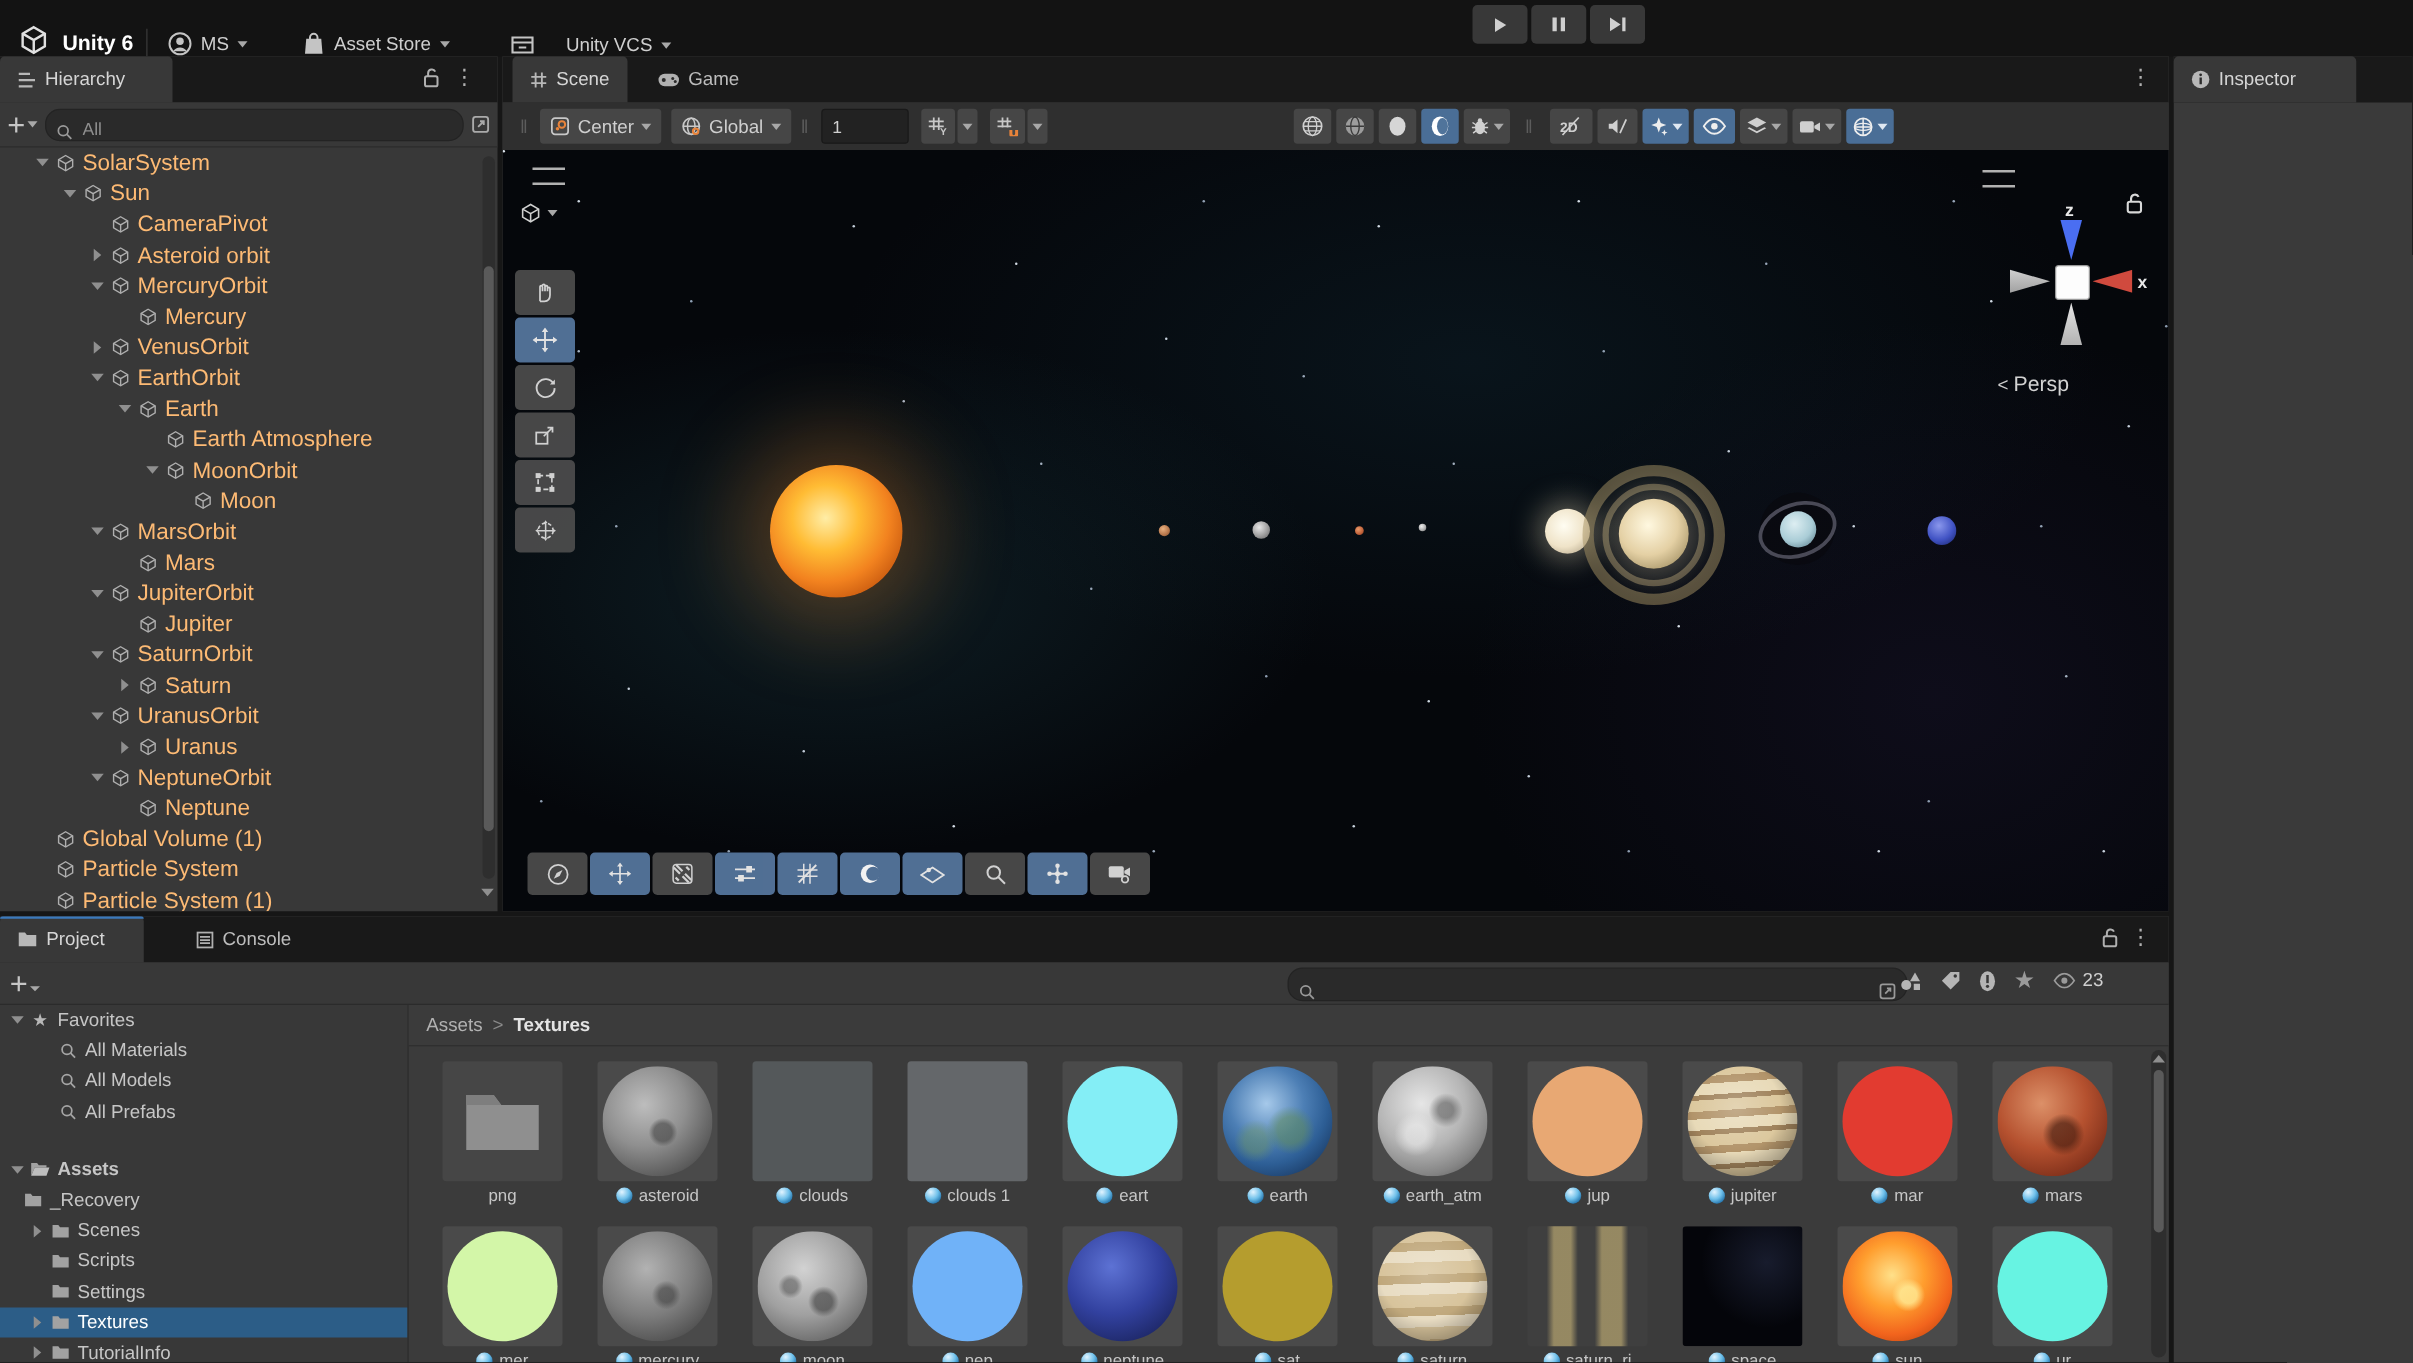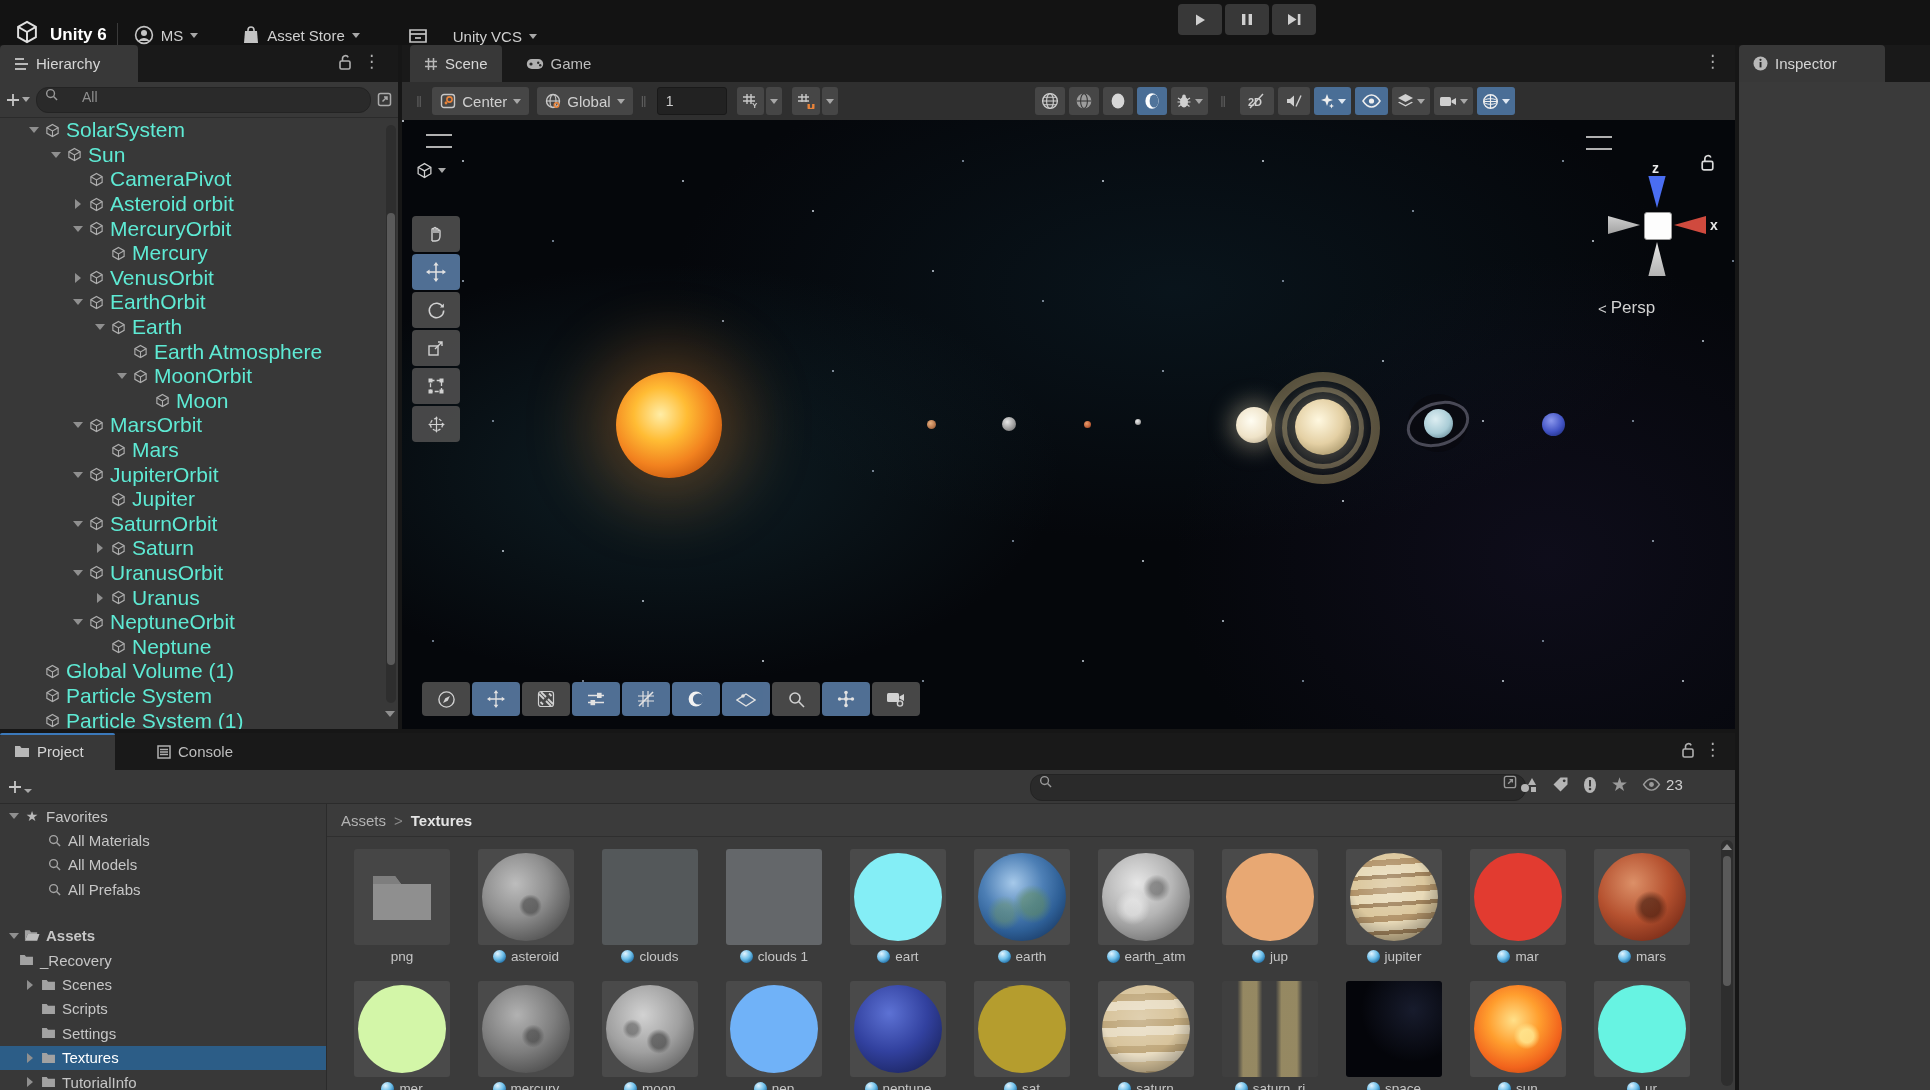--- a/index.html
+++ b/index.html
@@ -20,25 +20,25 @@
   
   .panel{position:absolute;background:#383838;}
   .tabbar{position:absolute;left:0;top:0;right:0;height:37px;background:#191919;display:flex;align-items:flex-end;}
   .tab{height:37px;display:flex;align-items:center;gap:7px;padding:0 14px;font-size:15px;color:#bdbdbd;border-top-left-radius:4px;border-top-right-radius:4px;position:relative;}
   .tab.active{background:#383838;color:#d6d6d6;}
   .tab.focused::before{content:"";position:absolute;left:0;top:0;right:0;height:2px;background:var(--tabTopBlue,#3B79BB);border-top-left-radius:4px;border-top-right-radius:4px;}
   .kebab{color:#b0b0b0;font-size:17px;line-height:1;letter-spacing:0;}
   
   #hierarchy{left:0;top:45px;width:398px;height:684px;overflow:hidden;}
   #h-toolbar{position:absolute;left:0;top:37px;right:0;height:36px;background:#383838;border-bottom:1px solid #2b2b2b;display:flex;align-items:center;padding:0 6px;box-sizing:border-box;gap:6px;}
-  .searchbox{flex:1;height:24px;background:#2a2a2a;border:1px solid #232323;border-radius:12px;display:flex;align-items:flex-start;padding:0 8px;gap:22px;}
+  .searchbox{flex:1;height:24px;background:#2a2a2a;border:1px solid #232323;border-radius:12px;display:flex;align-items:flex-end;padding:0 8px;gap:6px;}
   .searchbox input{flex:1;background:transparent;border:none;outline:none;color:#cfcfcf;font-size:14px;font-family:inherit;}
   .searchbox input::placeholder{color:#8f8f8f;}
   #h-tree{position:absolute;left:0;top:73px;right:12px;bottom:0;overflow:hidden;}
-  .h-row{height:24.6px;display:flex;align-items:center;font-size:21px;color:#5eead4;white-space:nowrap;}
+  .h-row{height:24.6px;display:flex;align-items:center;font-size:18px;color:#fdba74;white-space:nowrap;}
   .tri-o{width:0;height:0;border-left:5px solid transparent;border-right:5px solid transparent;border-top:6px solid #8f8f8f;}
   .tri-c{width:0;height:0;border-top:5px solid transparent;border-bottom:5px solid transparent;border-left:6px solid #8f8f8f;}
   .arrcell{width:16px;display:flex;justify-content:center;flex:none;}
   .icocell{width:20px;display:flex;justify-content:center;flex:none;margin-right:4px;}
   .vscroll{position:absolute;width:10px;border-radius:5px;background:#2e2e2e;}
   .vthumb{position:absolute;left:1px;width:8px;border-radius:4px;background:#5a5a5a;}
   .scroll-arrow{position:absolute;width:0;height:0;border-left:5px solid transparent;border-right:5px solid transparent;border-top:6px solid #8f8f8f;}
   
   #scene{left:402px;top:45px;width:1333px;height:684px;overflow:hidden;}
   #s-toolbar{position:absolute;left:0;top:37px;right:0;height:38px;background:#2f2f2f;display:flex;align-items:center;padding:0 6px;box-sizing:border-box;}

